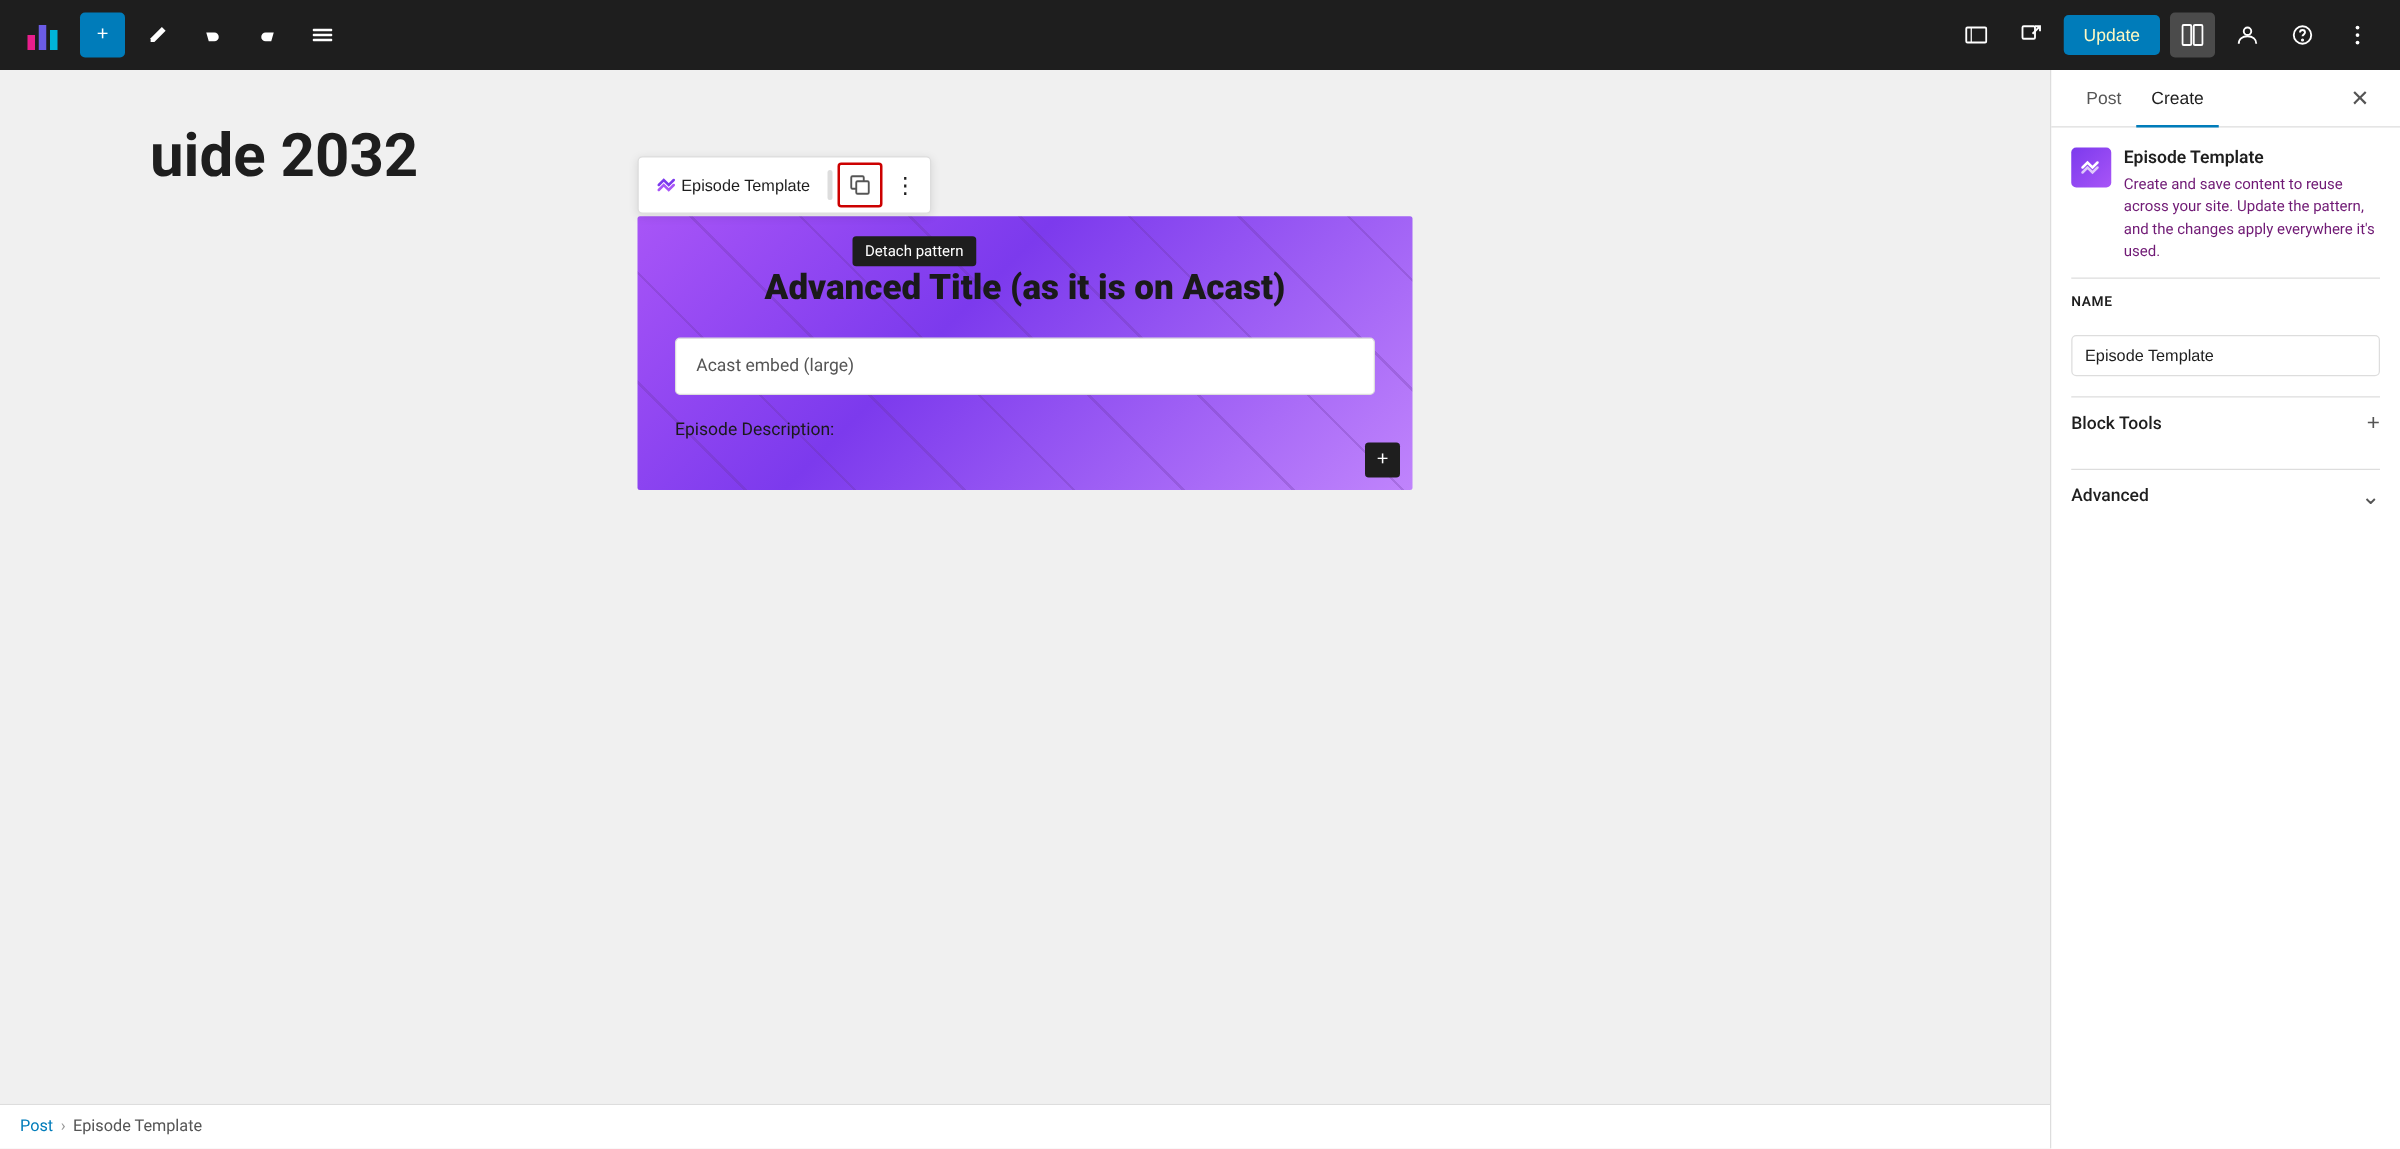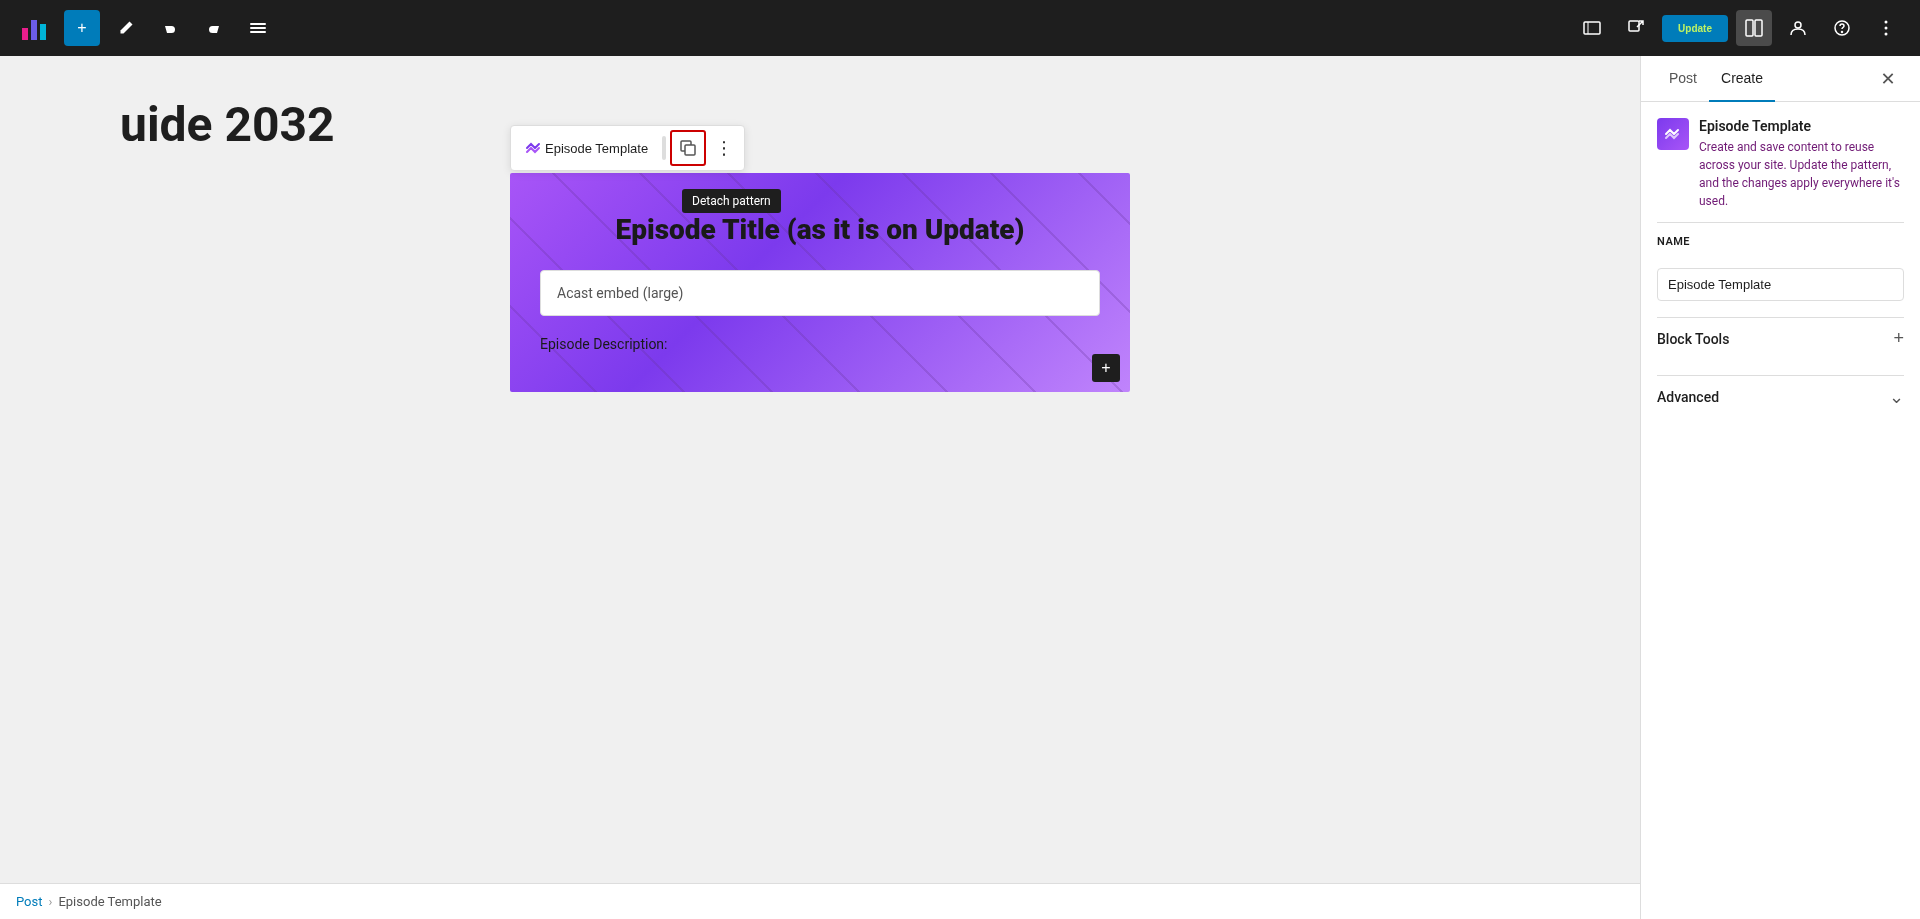--- a/index.html
+++ b/index.html
@@ -36,26 +36,26 @@
     }
     .toolbar-btn.add-btn {
       background: #007cba;
       color: #fff;
       border-radius: 4px;
     }
     .toolbar-spacer { flex: 1; }
     .toolbar-right { display: flex; align-items: center; gap: 8px; }
     .update-btn {
       background: #007cba;
-      color: #bef264;
+      color: #fef9c3;
       border: none;
       border-radius: 4px;
       padding: 8px 16px;
-      font-size: 10px;
-      font-weight: 700;
+      font-size: 14px;
+      font-weight: 400;
       cursor: pointer;
     }
     .toolbar-icon-btn {
       width: 36px; height: 36px;
       background: transparent;
       border: none;
       border-radius: 4px;
       cursor: pointer;
       display: flex; align-items: center; justify-content: center;
       color: #fff;
@@ -494,21 +494,21 @@
               <rect x="5" y="5" width="10" height="10" rx="1" stroke="#555" stroke-width="1.5" fill="white"></rect>
             </svg>
           </button>
 
           <button class="more-btn">⋮</button>
         </div>
 
         <div class="detach-tooltip">Detach pattern</div>
 
         <div class="pattern-block">
-          <div class="pattern-episode-title">Episode Title (as it is on Update)</div>
+          <div class="pattern-episode-title">Advanced Title (as it is on Acast)</div>
           <div class="acast-embed-box">
             <span>Acast embed (large)</span>
           </div>
           <div class="episode-description">Episode Description:</div>
 
           <button class="add-block-btn">+</button>
         </div>
       </div>
 
     </div>

